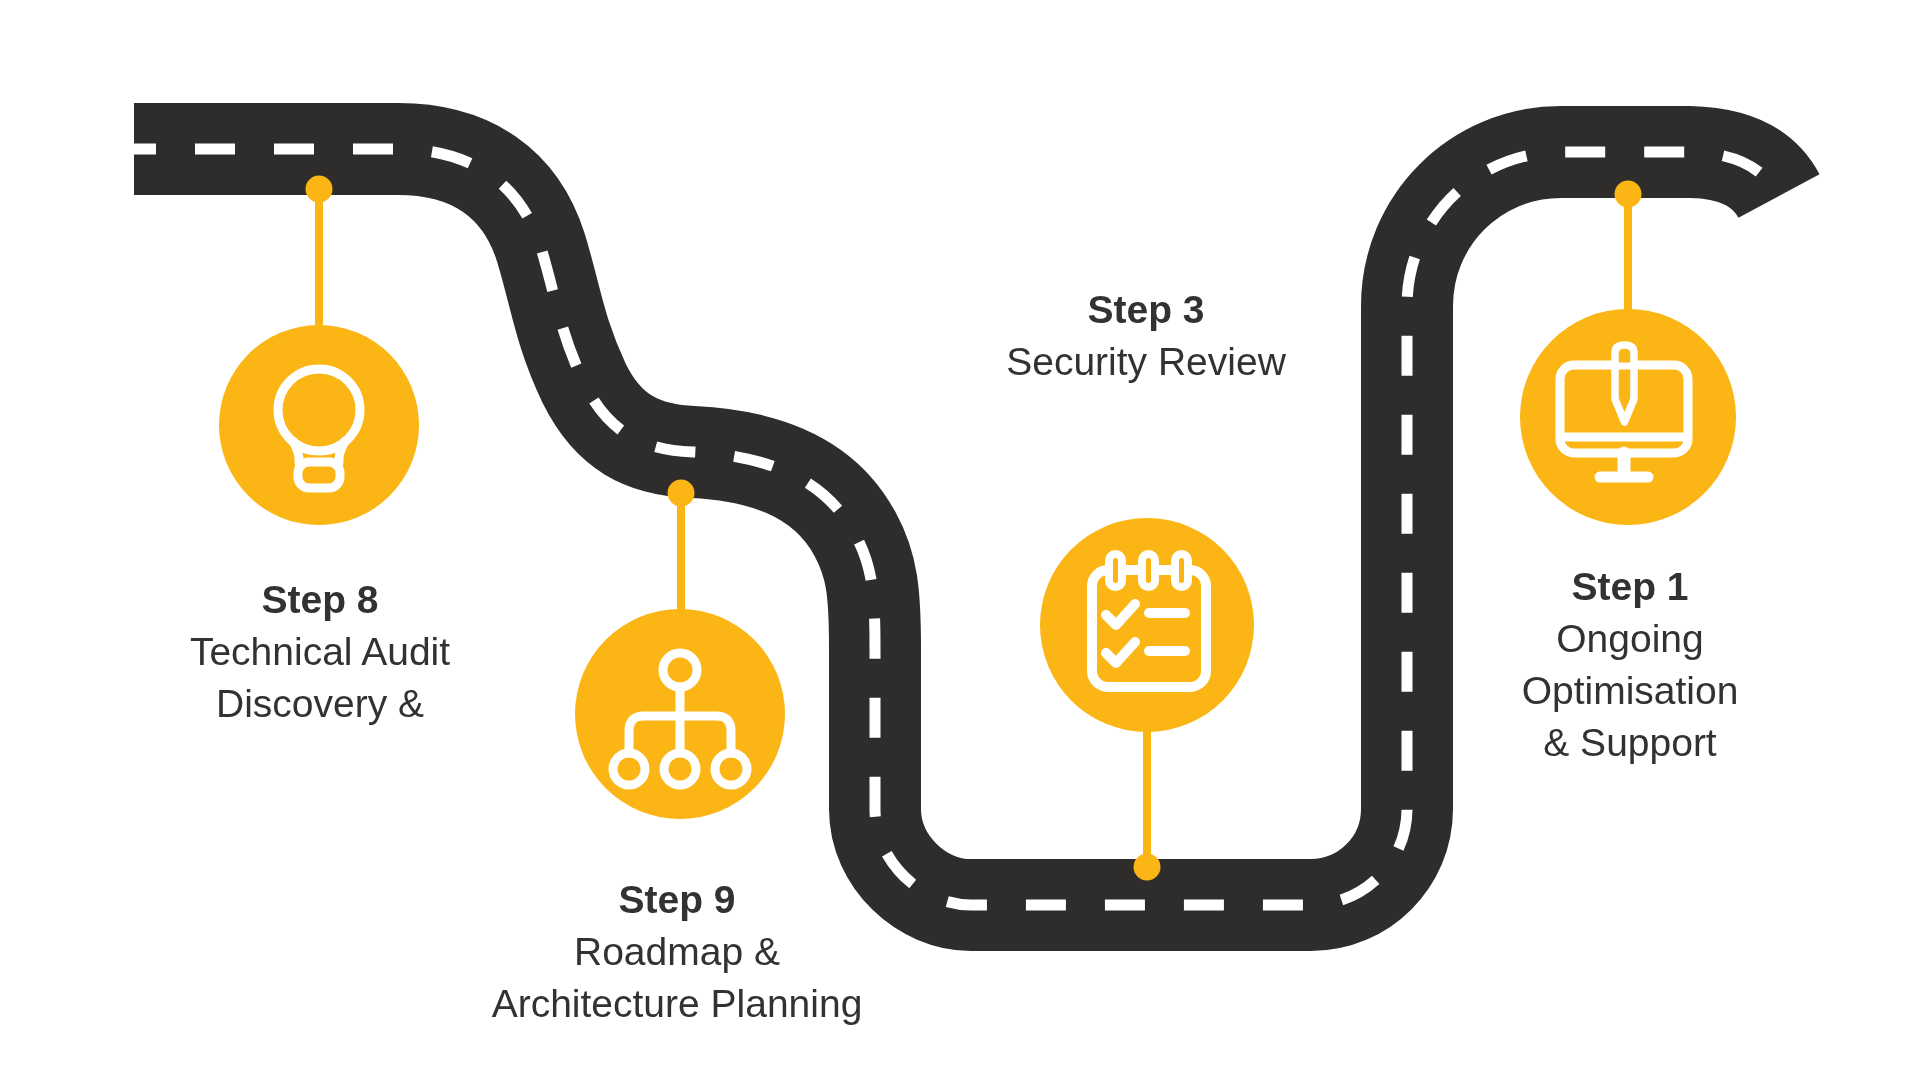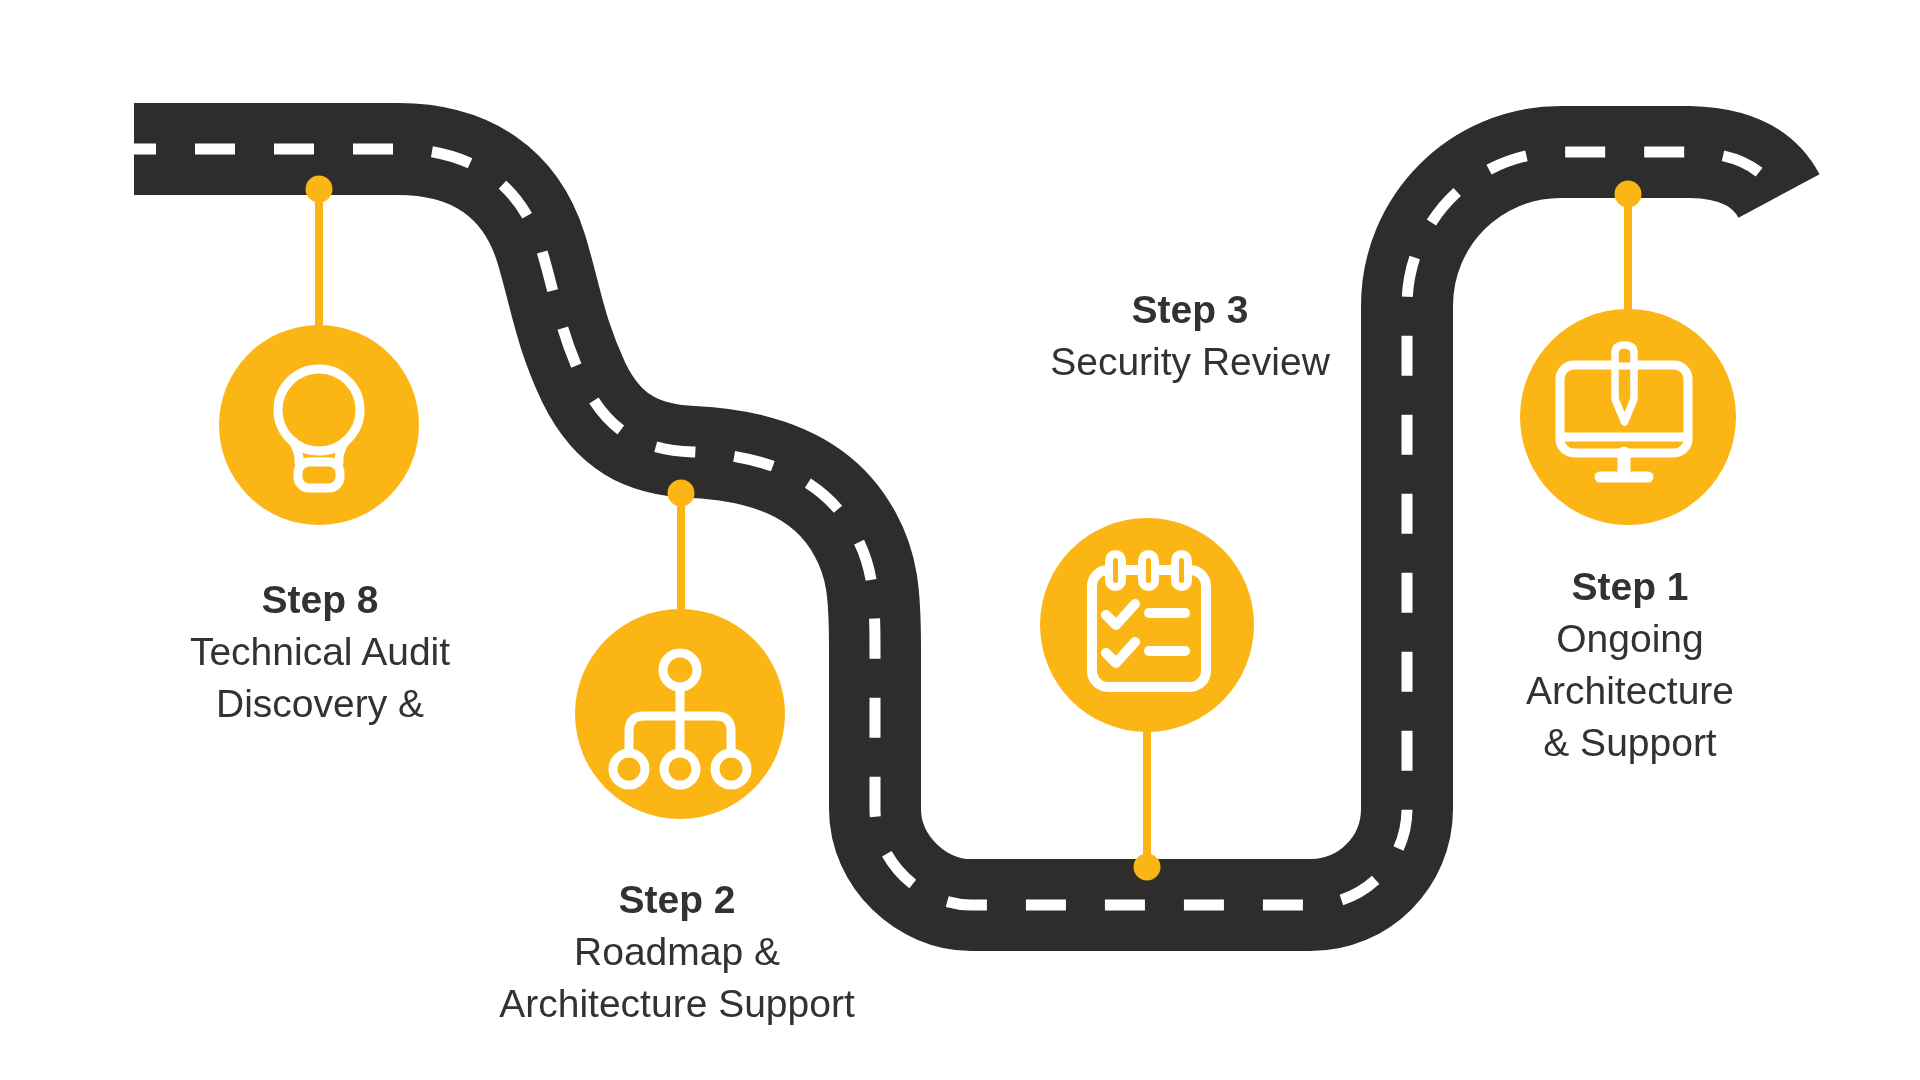--- a/index.html
+++ b/index.html
@@ -136,30 +136,30 @@
     </g>
   </svg>
 
   <div class="label" style="left:320px;top:574px;">
     <div class="title">Step 8</div>
     <div>Technical Audit</div>
     <div>Discovery &amp;</div>
   </div>
 
   <div class="label" style="left:677px;top:874px;">
-    <div class="title">Step 2</div>
+    <div class="title">Step 9</div>
     <div>Roadmap &amp;</div>
-    <div>Architecture Support</div>
+    <div>Architecture Planning</div>
   </div>
 
-  <div class="label" style="left:1146px;top:284px;margin-left:44px;">
+  <div class="label" style="left:1146px;top:284px;">
     <div class="title">Step 3</div>
     <div>Security Review</div>
   </div>
 
   <div class="label" style="left:1630px;top:561px;">
     <div class="title">Step 1</div>
     <div>Ongoing</div>
-    <div>Architecture</div>
+    <div>Optimisation</div>
     <div>&amp; Support</div>
   </div>
 
 </div>
 
 </body></html>

